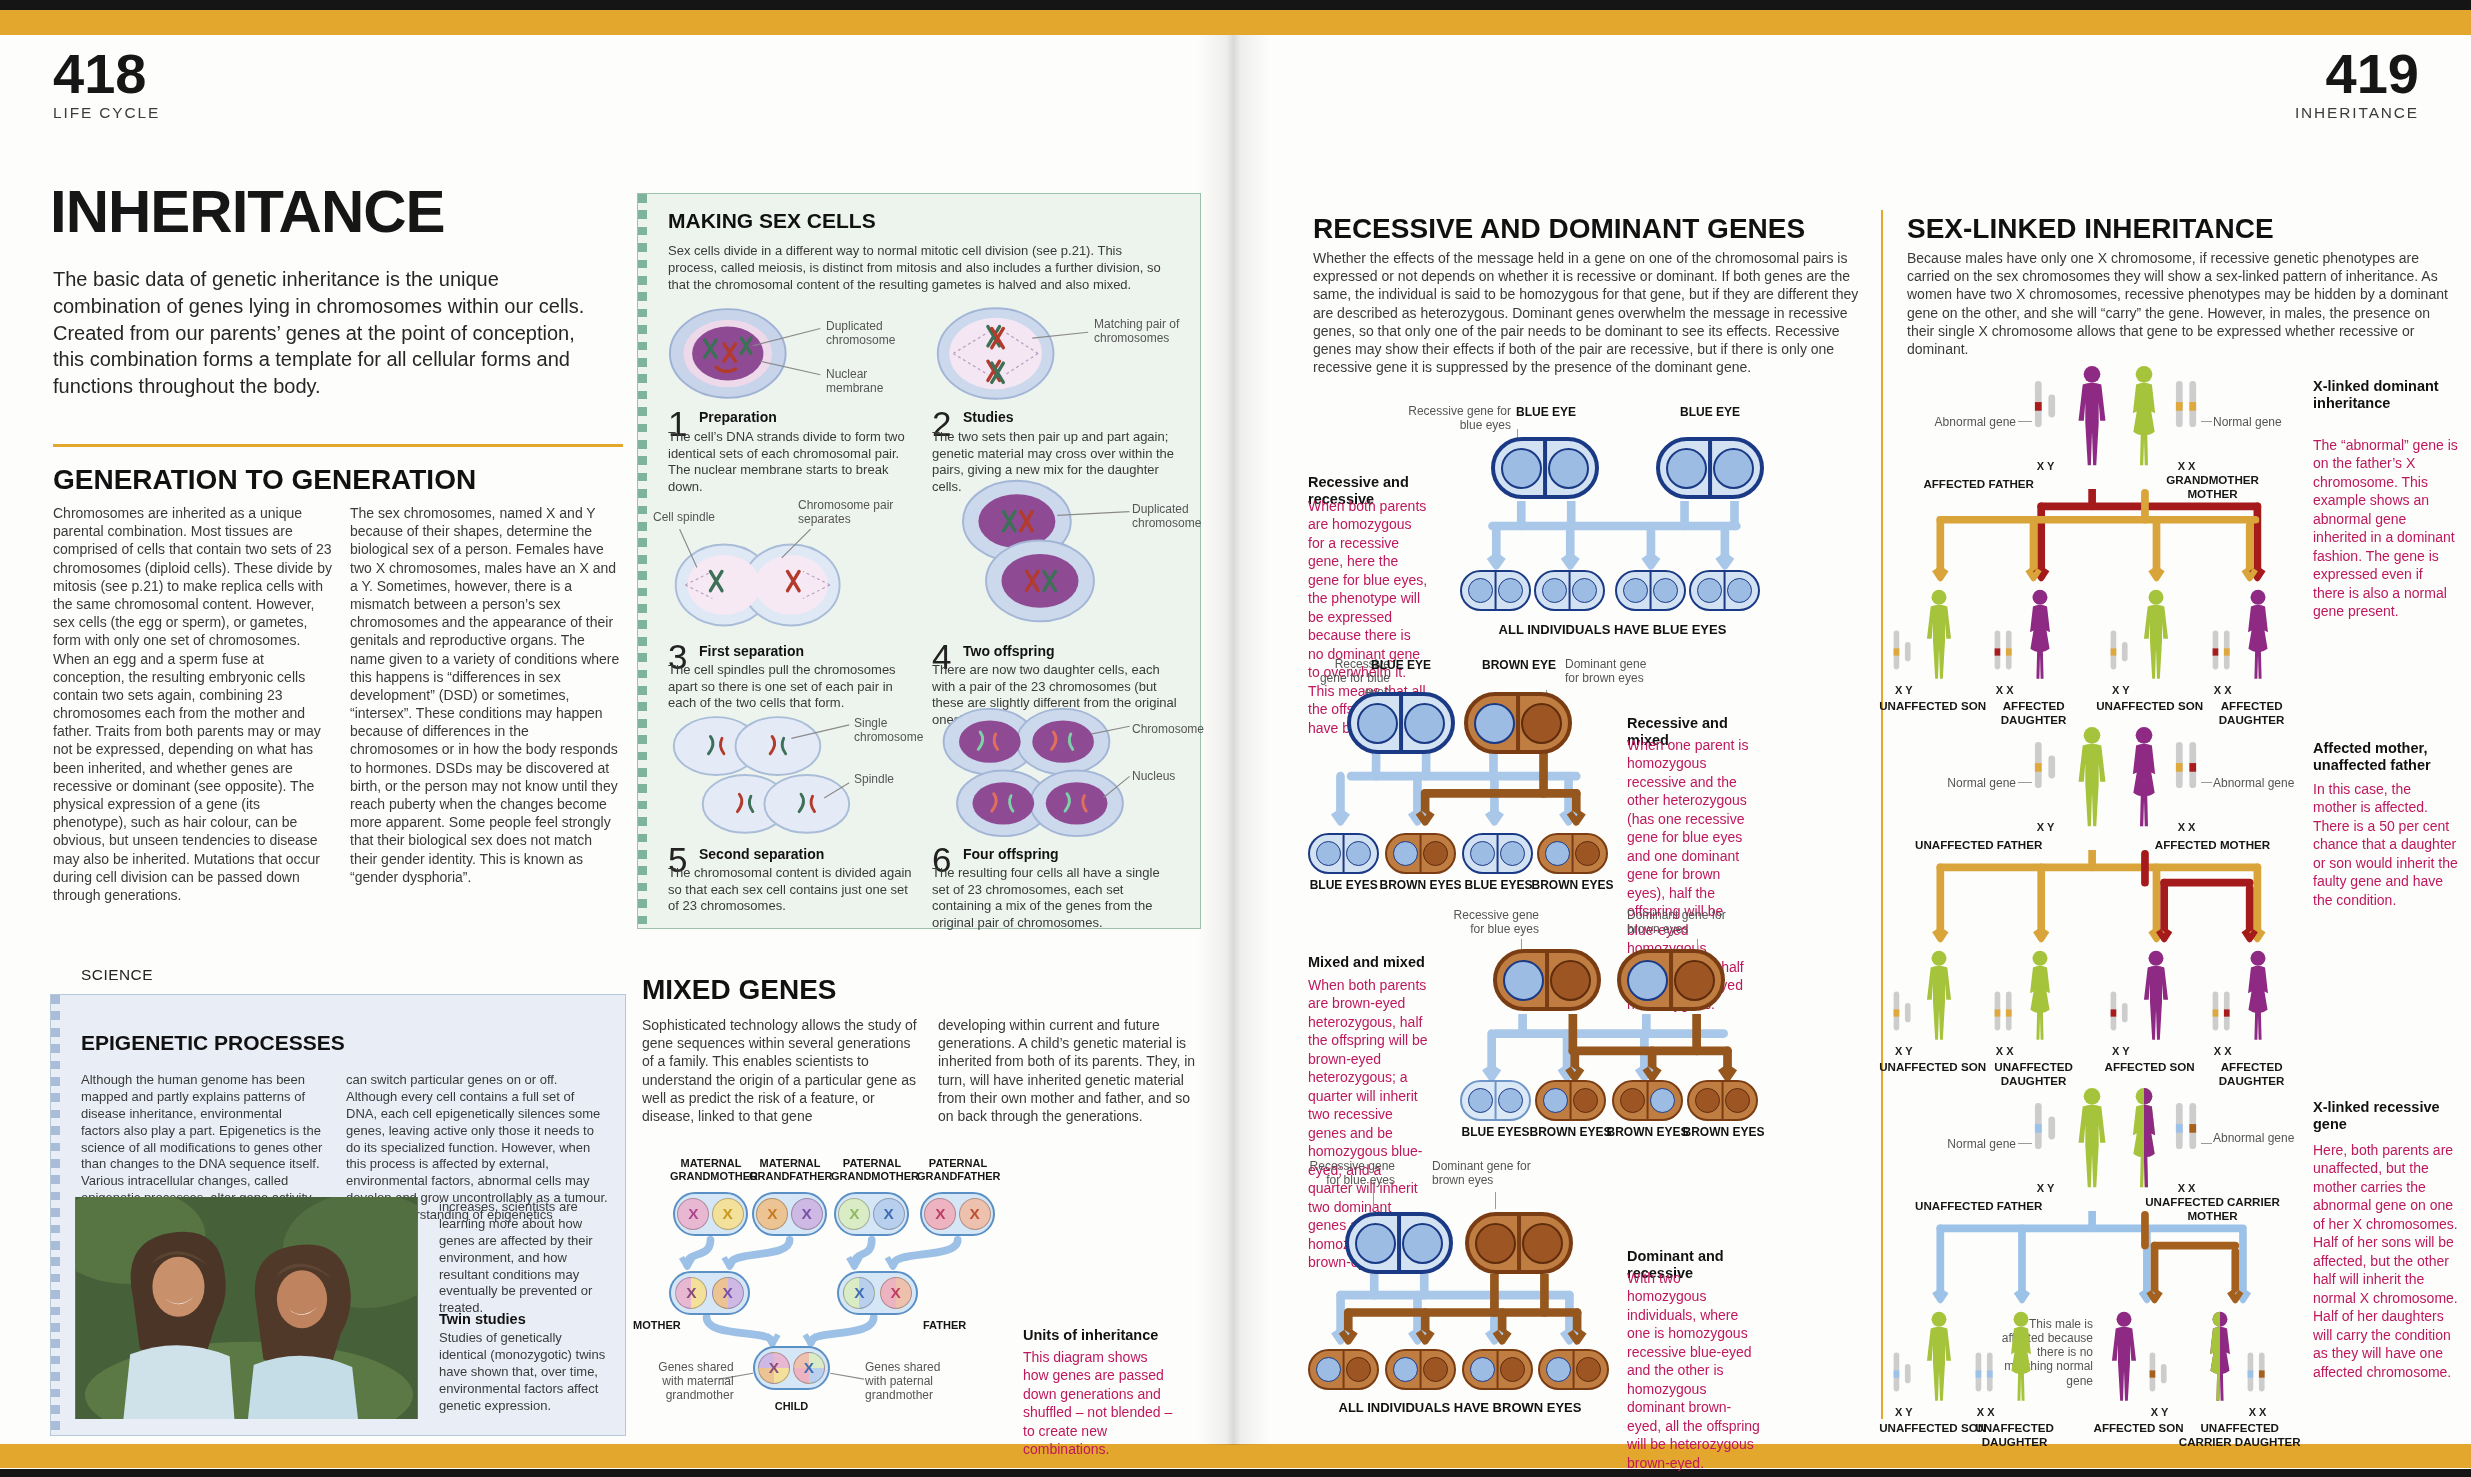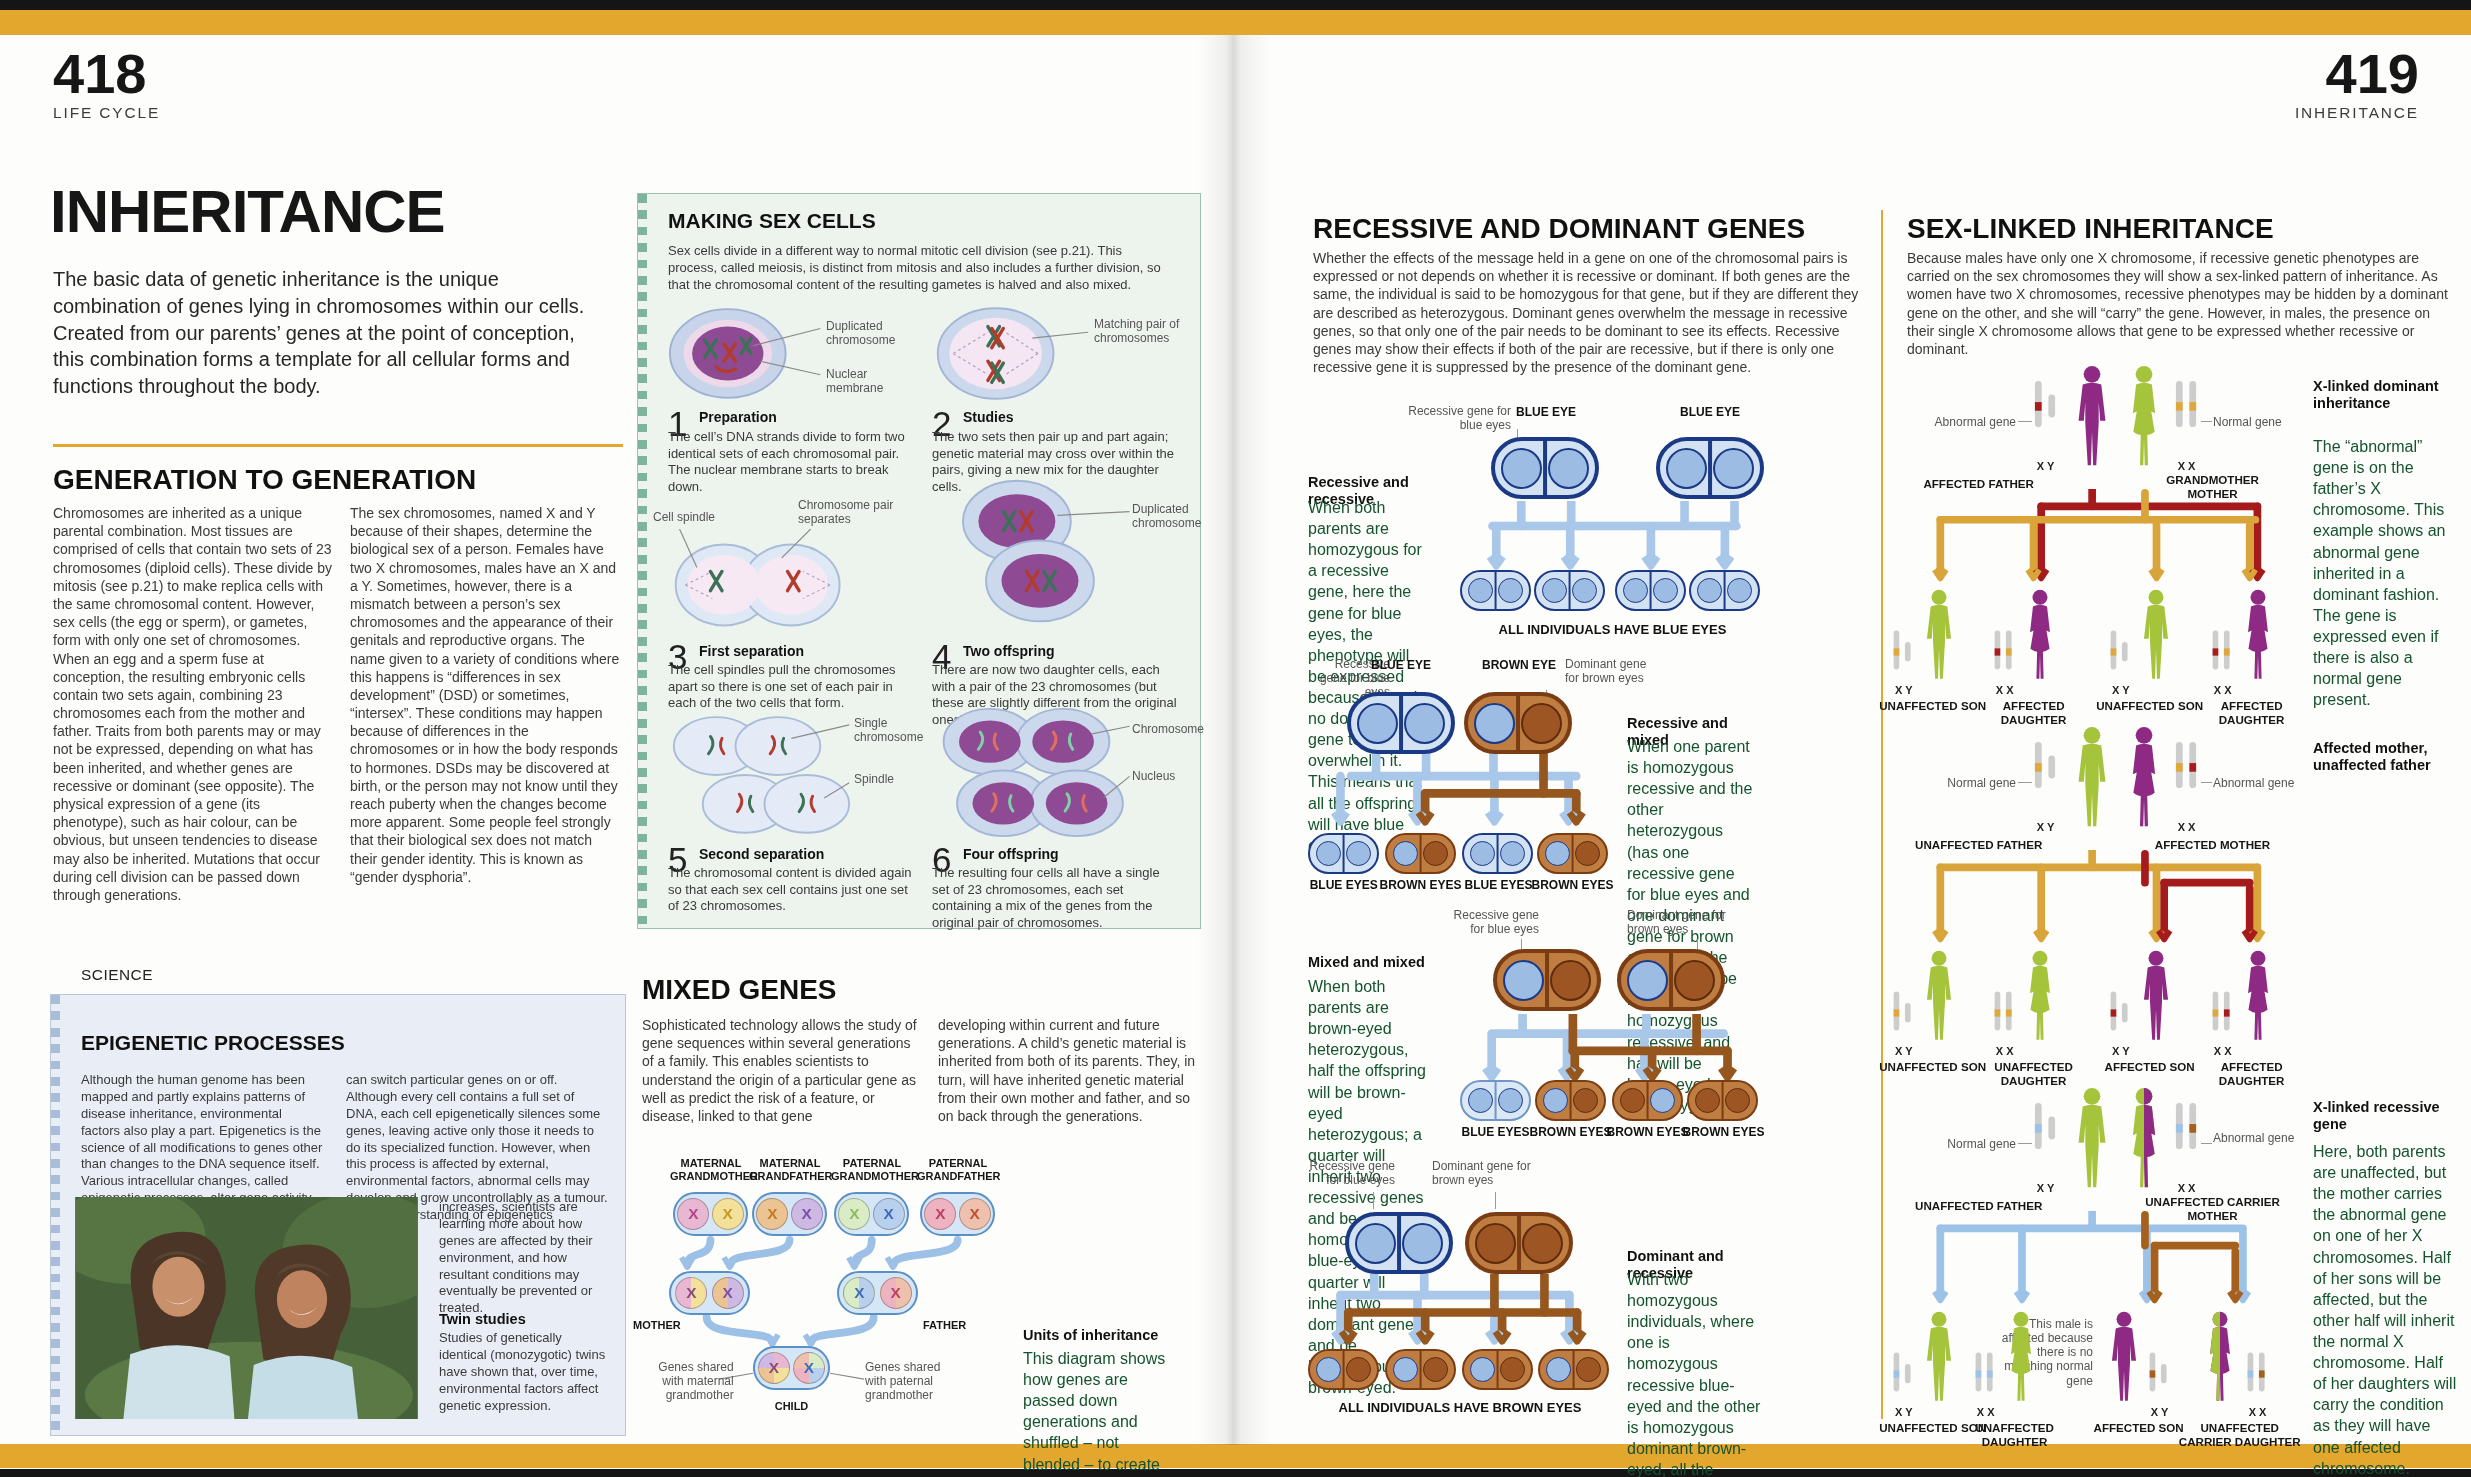--- a/index.html
+++ b/index.html
@@ -12,21 +12,21 @@
   .intro{font-size:20px;line-height:1.34;color:#262626}
   .h2{font-size:28px;font-weight:bold;color:#111;line-height:1.05}
   .body{font-size:14px;line-height:1.3;color:#3a3a3a}
   .pbody{font-size:13px;line-height:1.3;color:#3a3a3a}
   .paneltitle{font-size:21px;font-weight:bold;color:#111}
   .kicker{font-size:15.4px;color:#222;letter-spacing:0.5px}
   .ann{font-size:12px;line-height:1.18;color:#555}
   .blab{font-size:12px;font-weight:bold;color:#111;text-align:center;line-height:1.15}
   .result{font-size:13px;font-weight:bold;color:#111;text-align:center}
   .capt{font-size:14.5px;font-weight:bold;color:#111;line-height:1.2}
-  .capb{font-size:16px;line-height:1.32;color:#14532d}
+  .capb{font-size:14px;line-height:1.32;color:#be185d}
   .xy{font-size:11px;font-weight:bold;color:#222;text-align:center}
   .pname{font-size:11.6px;font-weight:bold;color:#161616;text-align:center;line-height:1.2}
   .stepnum{font-size:35px;color:#222;line-height:1;font-weight:300}
   .steptitle{font-size:14px;font-weight:bold;color:#111}
   .steptext{font-size:13px;line-height:1.28;color:#3a3a3a}
   .goldrule{background:#E3A72E}
   .lead{position:absolute;background:#9a9a9a}
   .panel{position:absolute;border:1px solid #9cc2ae;background:#edf4ee}
   .panel.blue{border-color:#b6c7dc;background:#e9eef6}
   .dashedge{position:absolute;left:0;top:0;bottom:0;width:8.7px;
@@ -762,20 +762,21 @@
           <rect x="16" y="24" width="7" height="9" fill="#A81C1C"></rect>
         </svg>
       <svg class="abs" style="left:23px;top:0" width="48" height="93" viewBox="0 0 44 112">
           <use href="#woman" fill="#8E2A84"></use>
         </svg>
       <div class="abs xy" style="left:-5.8px;top:95px;width:35px">X X</div>
       <div class="abs pname" style="left:-15.4px;top:110px;width:112px">AFFECTED DAUGHTER</div>
     </div>
   </div>
   <div class="abs capt" style="left:2313px;top:740px;width:145px">Affected mother, unaffected father</div>
+  <div class="abs capb" style="left:2313px;top:780px;width:145px">In this case, the mother is affected. There is a 50 per cent chance that a daughter or son would inherit the faulty gene and have the condition.</div>
 
   <div class="abs" style="left:1892px;top:1087px;width:406px;height:355px">
     <svg class="abs" style="left:141px;top:13.5px" width="25" height="50" viewBox="0 0 26 52">
         <rect x="2" y="2" width="7" height="48" rx="3.5" fill="#cdcdcd"></rect>
         <rect x="16" y="16" width="7" height="24" rx="3.5" fill="#cdcdcd"></rect>
         <rect x="2" y="24" width="7" height="9" fill="#9CC2E8"></rect>
       </svg>
     <svg class="abs" style="left:174px;top:0" width="52" height="104" viewBox="0 0 44 112">
         <use href="#man" fill="#A6C33C"></use>
       </svg>

